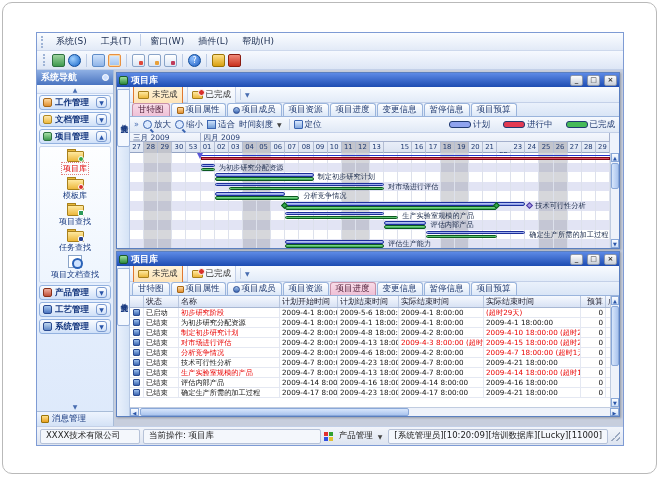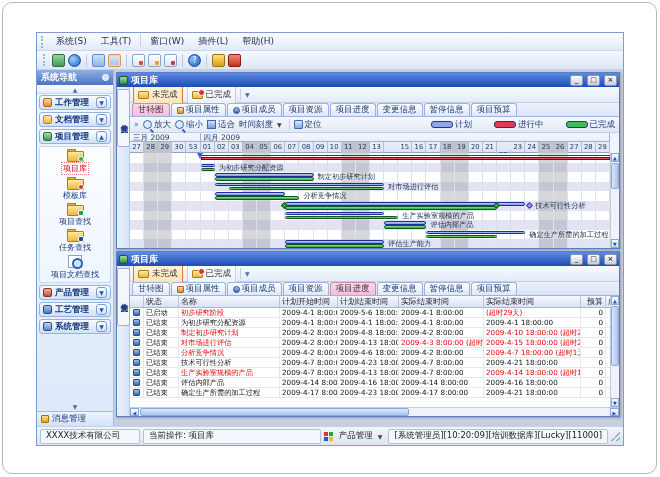--- a/index.html
+++ b/index.html
@@ -95,21 +95,21 @@
   .tab-ic.member{background:linear-gradient(#a8c8f0,#3a64b0);border:1px solid #2a4a90;border-radius:50%;}
 
   
   .gtoolbar{height:16px;flex:none;display:flex;align-items:center;gap:4px;padding:0 4px;background:linear-gradient(#f6f9fe,#e0e9f6);border-bottom:1px solid #c3d0e8;font-size:8.5px;color:#203a70;}
   .gt-chev{color:#476cb0;font-size:8px;}
   .mag{width:9px;height:9px;border:1.5px solid #3a64b0;border-radius:50%;position:relative;flex:none;background:#dceaff;}
   .mag::after{content:"";position:absolute;right:-3px;bottom:-3px;width:4px;height:1.5px;background:#3a64b0;transform:rotate(45deg);}
   .gt-item{display:flex;align-items:center;gap:2px;}
   .fit-ic{width:9px;height:9px;background:linear-gradient(#cfe2fb,#6f9cd8);border:1px solid #3a64b0;flex:none;}
   .loc-ic{width:9px;height:9px;background:linear-gradient(#dceaff,#86aade);border:1px solid #3a64b0;flex:none;border-radius:1px;}
-  .legend{margin-left:auto;display:flex;align-items:flex-end;gap:22px;}
+  .legend{margin-left:auto;display:flex;align-items:flex-end;gap:13px;}
   .leg-item{display:flex;align-items:center;gap:2px;}
   .leg-swatch{width:22px;height:7px;border-radius:3px;border:1px solid #203a70;}
 
   
   .timeline{flex:none;height:20px;position:relative;margin-right:9px;border-bottom:1px solid #94a4c4;background:linear-gradient(#f4f7fd,#dce4f2);}
   .tl-month{position:absolute;top:0;height:9px;border-right:1px solid #a4b0cc;border-bottom:1px solid #a4b0cc;font-size:7.5px;color:#203a70;padding-left:3px;white-space:nowrap;overflow:hidden;line-height:9px;}
   .tl-day{position:absolute;top:9px;height:11px;border-right:1px solid #b4bed4;font-size:6.8px;color:#203a70;text-align:center;line-height:11px;overflow:hidden;}
   .tl-day.we{background:#c2c4cc;}
   .gbody{flex:1;position:relative;overflow:hidden;background:#fff;}
   .gchart{position:absolute;left:0;top:0;bottom:0;right:9px;overflow:hidden;}

